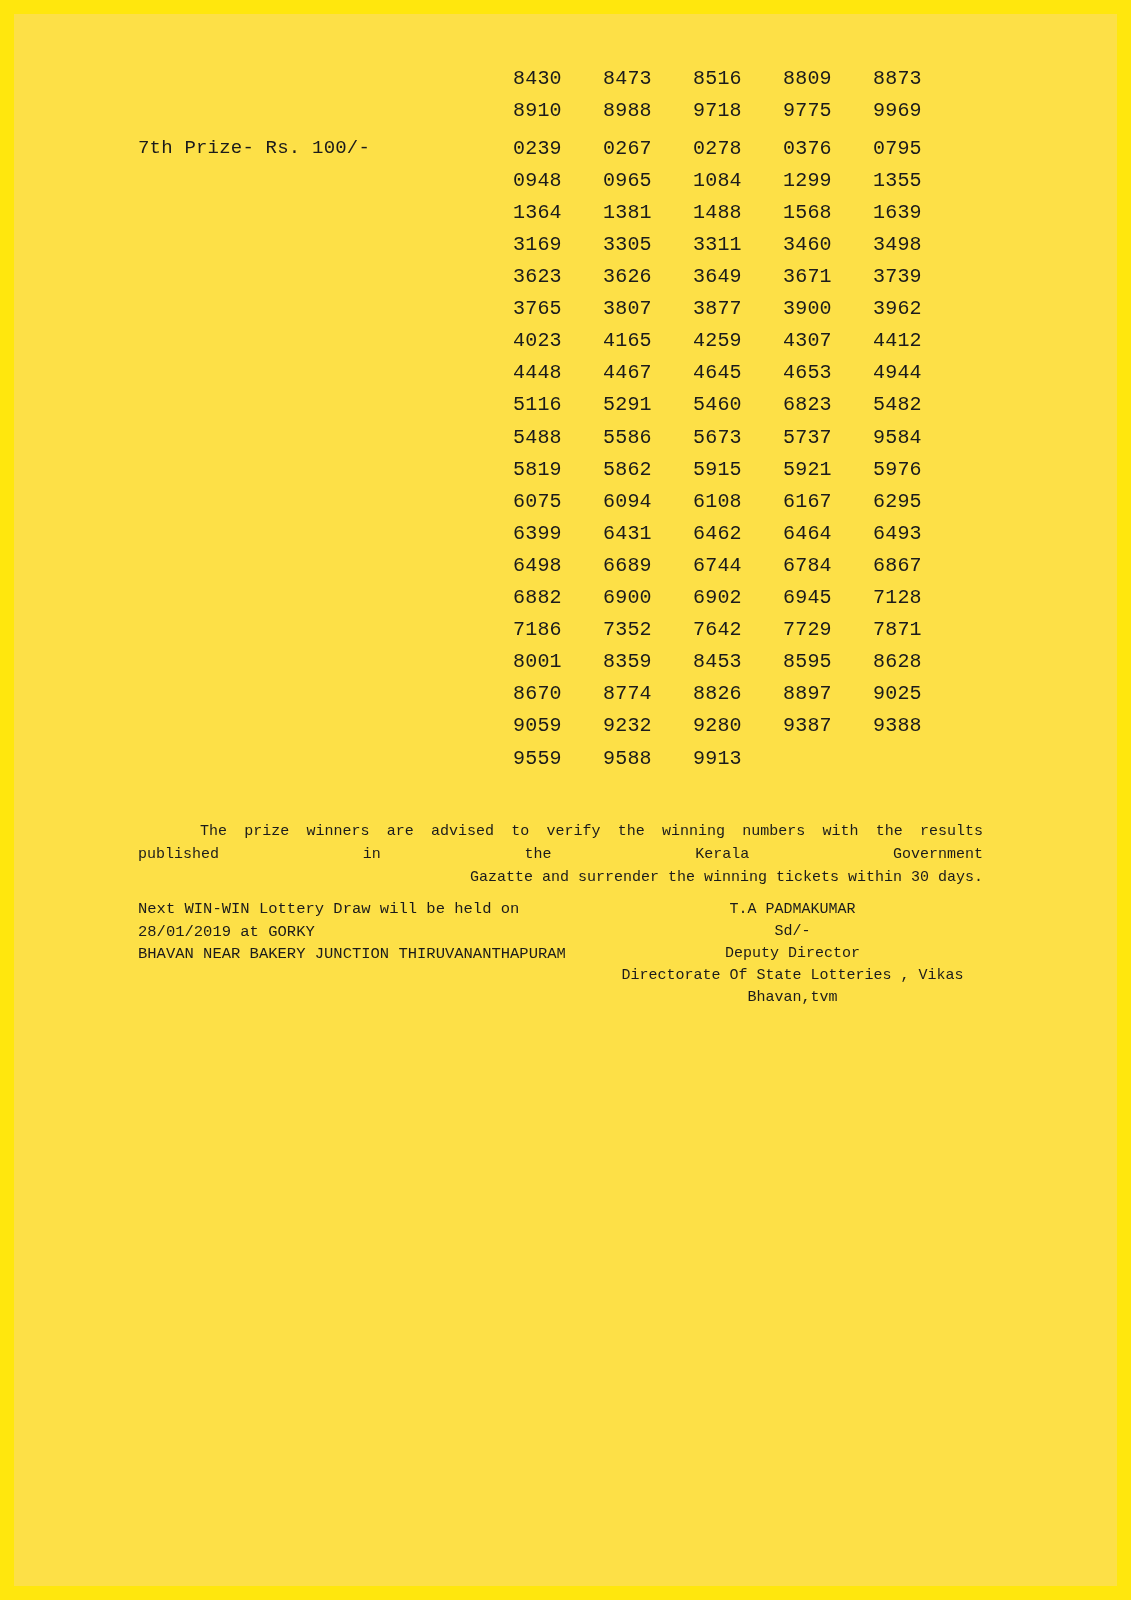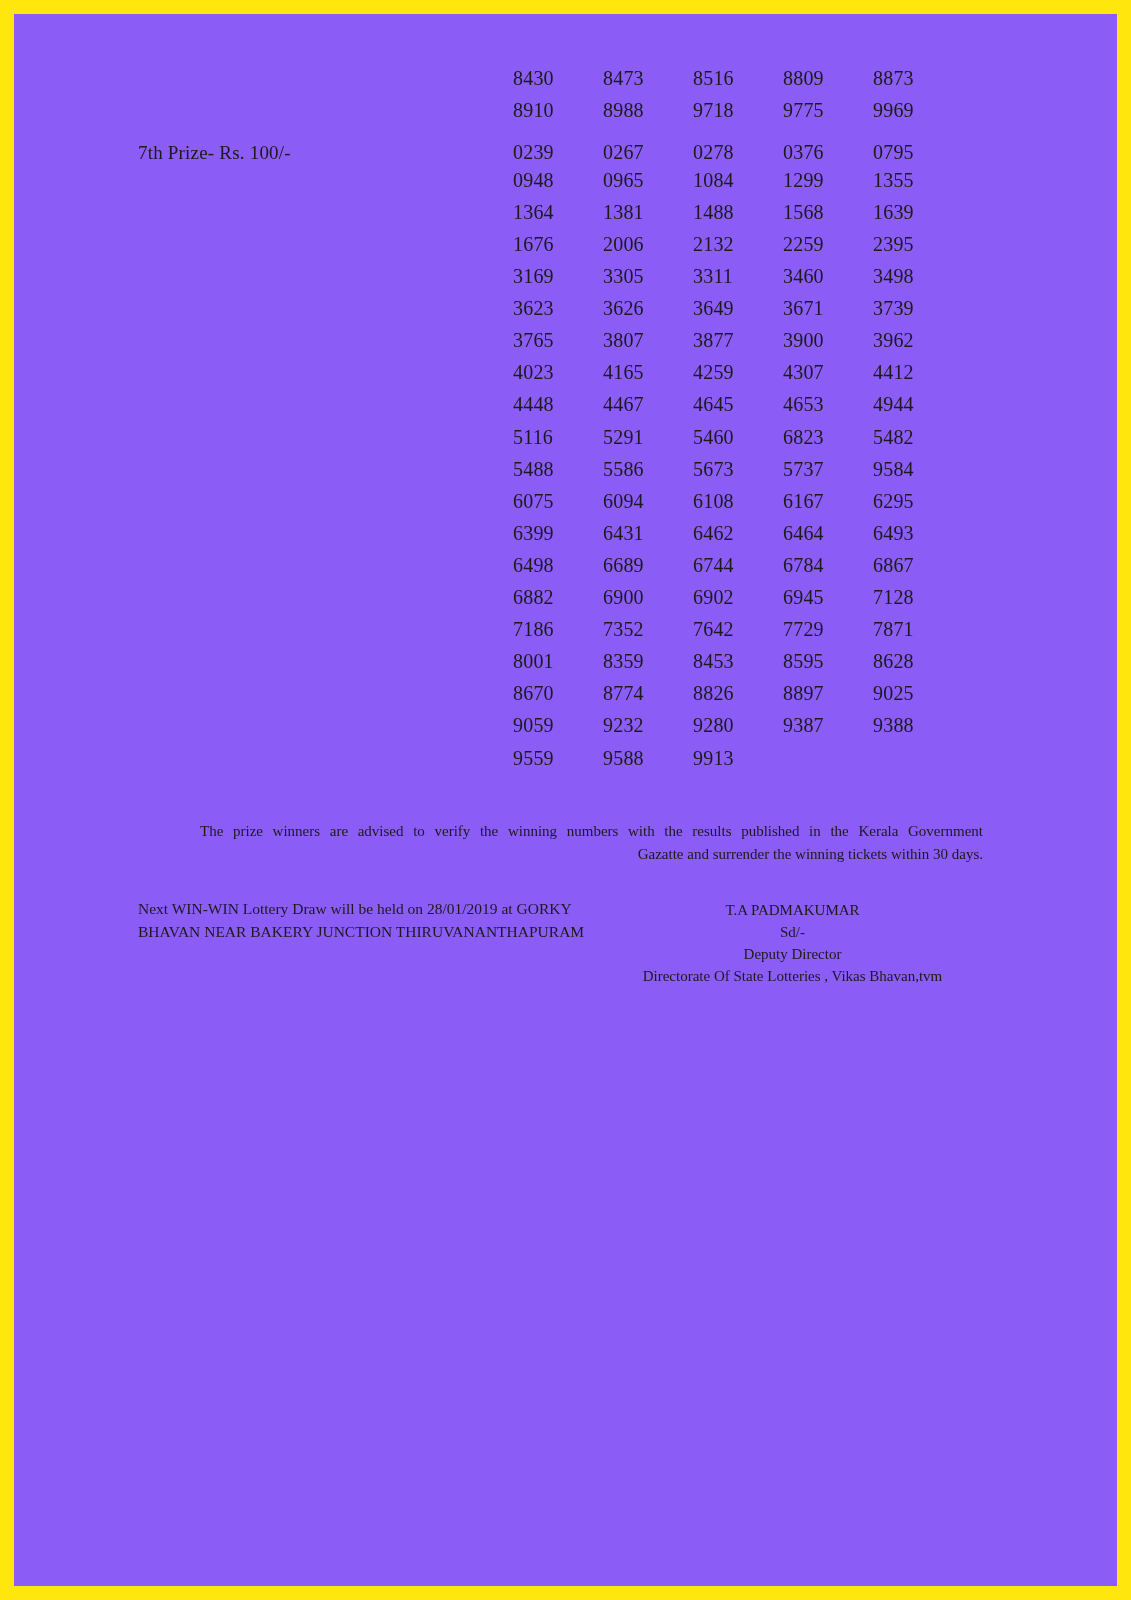--- a/index.html
+++ b/index.html
@@ -5,43 +5,42 @@
   html, body {
     margin: 0;
     padding: 0;
     background: #ffffff;
   }
   .page {
     position: relative;
     width: 1131px;
     height: 1600px;
     box-sizing: border-box;
-    background: #8b5cf6;
+    background: #fde047;
     border: 14px solid #ffe70d;
     overflow: hidden;
-    font-family: Liberation Serif, serif;
+    font-family: Liberation Mono, monospace;
     color: #1b1b1b;
   }
   
   .grid {
     position: absolute;
     top: 48px;
     left: 0;
     width: 100%;
   }
   .num-row {
     display: flex;
     height: 32.1px;
     align-items: center;
     font-size: 20px;
     letter-spacing: 0.2px;
   }
   .num-row.section-start {
     margin-top: 6px;
-    align-items: flex-end;
   }
   .row-label {
     margin-left: 124px;
     width: 375px;
     font-size: 19px;
   }
   .num-cell {
     width: 90px;
   }
   
@@ -121,28 +120,20 @@
       <div class="num-row">
         <div class="row-label"></div>
         <div class="num-cell">1364</div>
         <div class="num-cell">1381</div>
         <div class="num-cell">1488</div>
         <div class="num-cell">1568</div>
         <div class="num-cell">1639</div>
       </div>
       <div class="num-row">
         <div class="row-label"></div>
-        <div class="num-cell">1676</div>
-        <div class="num-cell">2006</div>
-        <div class="num-cell">2132</div>
-        <div class="num-cell">2259</div>
-        <div class="num-cell">2395</div>
-      </div>
-      <div class="num-row">
-        <div class="row-label"></div>
         <div class="num-cell">3169</div>
         <div class="num-cell">3305</div>
         <div class="num-cell">3311</div>
         <div class="num-cell">3460</div>
         <div class="num-cell">3498</div>
       </div>
       <div class="num-row">
         <div class="row-label"></div>
         <div class="num-cell">3623</div>
         <div class="num-cell">3626</div>
@@ -182,20 +173,28 @@
         <div class="num-cell">6823</div>
         <div class="num-cell">5482</div>
       </div>
       <div class="num-row">
         <div class="row-label"></div>
         <div class="num-cell">5488</div>
         <div class="num-cell">5586</div>
         <div class="num-cell">5673</div>
         <div class="num-cell">5737</div>
         <div class="num-cell">9584</div>
+      </div>
+      <div class="num-row">
+        <div class="row-label"></div>
+        <div class="num-cell">5819</div>
+        <div class="num-cell">5862</div>
+        <div class="num-cell">5915</div>
+        <div class="num-cell">5921</div>
+        <div class="num-cell">5976</div>
       </div>
       <div class="num-row">
         <div class="row-label"></div>
         <div class="num-cell">6075</div>
         <div class="num-cell">6094</div>
         <div class="num-cell">6108</div>
         <div class="num-cell">6167</div>
         <div class="num-cell">6295</div>
       </div>
       <div class="num-row">

